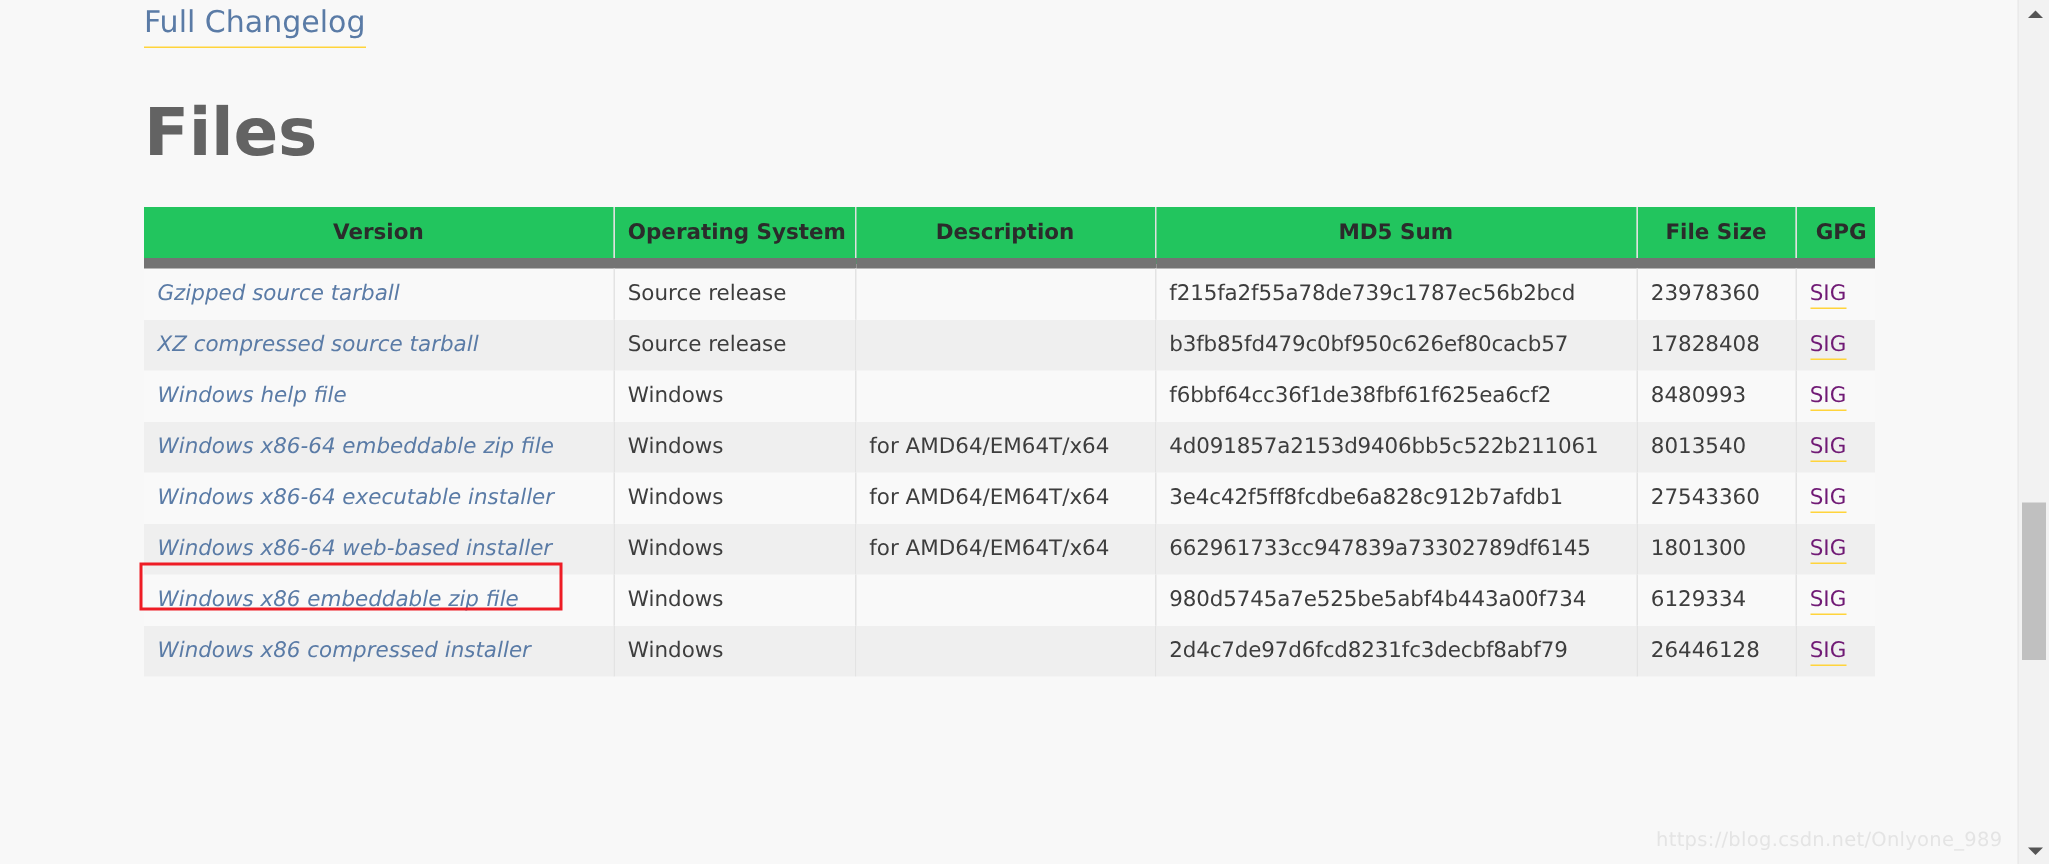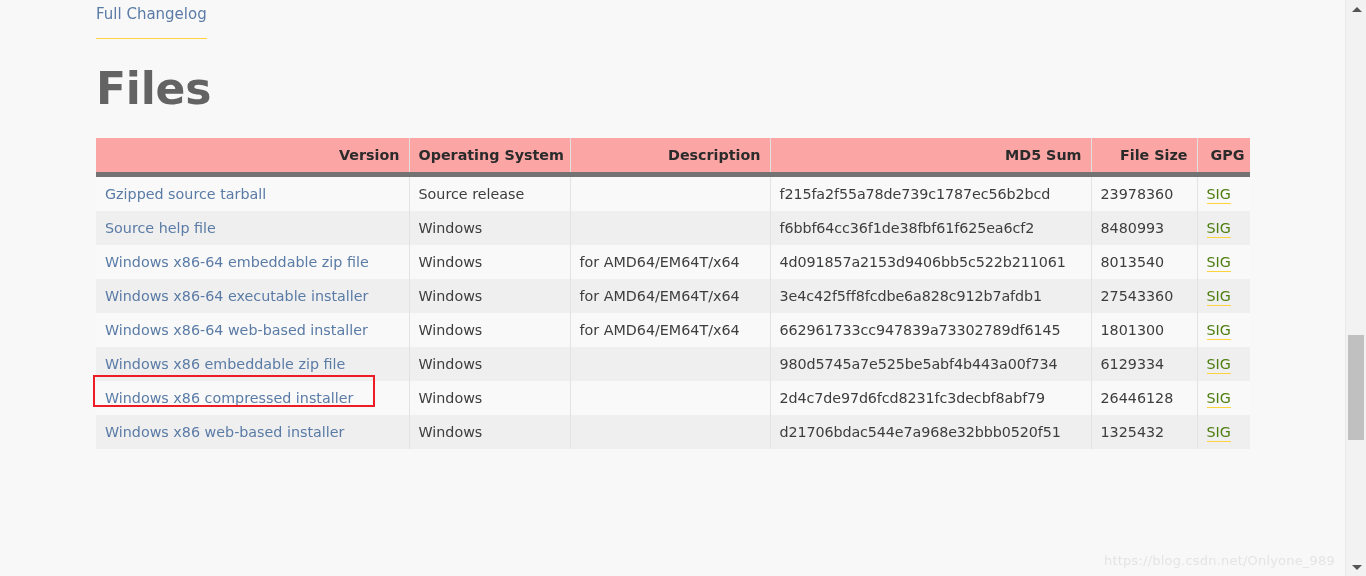--- a/index.html
+++ b/index.html
@@ -28,24 +28,24 @@
   }
 
   
   .changelog-wrap {
     position: absolute;
     left: 96px;
     top: 4px;
   }
   a.plink {
     color: #5a7ba6;
-    font-size: 15px;
+    font-size: 20px;
     text-decoration: none;
     border-bottom: 1.5px solid #ffd43b;
-    padding-bottom: 15px;
+    padding-bottom: 5px;
     line-height: 20px;
     cursor: pointer;
   }
 
   
   .files-heading {
     position: absolute;
     left: 96px;
     top: 68px;
     font-size: 44px;
@@ -70,28 +70,28 @@
     color: #3c3c3c;
   }
   table.files col.c-version { width: 313px; }
   table.files col.c-os      { width: 161px; }
   table.files col.c-desc    { width: 200px; }
   table.files col.c-md5     { width: 321px; }
   table.files col.c-size    { width: 106px; }
   table.files col.c-gpg     { width: 53px; }
 
   table.files thead th {
-    background: #fca5a5;
+    background: #22c55e;
     font-size: 14.3px;
     font-weight: bold;
     color: #2b2b2b;
-    text-align: right;
+    text-align: center;
     padding: 8px 9px 9px 9px;
     border-right: 1px solid #e0e0e0;
-    border-bottom: 5px solid #737373;
+    border-bottom: 7px solid #737373;
     height: 17px;
     vertical-align: middle;
     white-space: nowrap;
   }
   table.files thead th:last-child { border-right: none; padding-left: 13px; }
 
   table.files tbody td {
     padding: 8px 9px 8px 9px;
     border-right: 1px solid #e3e3e3;
     height: 18px;
@@ -104,23 +104,24 @@
 
   table.files tbody tr:nth-child(odd)  { background: #f9f9f9; }
   table.files tbody tr:nth-child(even) { background: #efefef; }
 
   a.vlink {
     color: #5a7ba6;
     text-decoration: none;
     border-bottom: 1.5px solid #ffd43b;
     padding-bottom: 12px;
     cursor: pointer;
+    font-style: italic;
   }
   a.siglink {
-    color: #4d7c0f;
+    color: #701a75;
     text-decoration: none;
     border-bottom: 1.5px solid #ffd43b;
     padding-bottom: 1px;
     cursor: pointer;
   }
 
   .md5 { letter-spacing: -0.1px; }
 
   
   .annotation-box {
@@ -225,21 +226,29 @@
       <tbody id="files-body">
           <tr>
             <td><a class="vlink" href="#">Gzipped source tarball</a></td>
             <td>Source release</td>
             <td></td>
             <td class="md5">f215fa2f55a78de739c1787ec56b2bcd</td>
             <td>23978360</td>
             <td><a class="siglink" href="#">SIG</a></td>
           </tr>
           <tr>
-            <td><a class="vlink" href="#">Source help file</a></td>
+            <td><a class="vlink" href="#">XZ compressed source tarball</a></td>
+            <td>Source release</td>
+            <td></td>
+            <td class="md5">b3fb85fd479c0bf950c626ef80cacb57</td>
+            <td>17828408</td>
+            <td><a class="siglink" href="#">SIG</a></td>
+          </tr>
+          <tr>
+            <td><a class="vlink" href="#">Windows help file</a></td>
             <td>Windows</td>
             <td></td>
             <td class="md5">f6bbf64cc36f1de38fbf61f625ea6cf2</td>
             <td>8480993</td>
             <td><a class="siglink" href="#">SIG</a></td>
           </tr>
           <tr>
             <td><a class="vlink" href="#">Windows x86-64 embeddable zip file</a></td>
             <td>Windows</td>
             <td>for AMD64/EM64T/x64</td>
@@ -270,28 +279,20 @@
             <td class="md5">980d5745a7e525be5abf4b443a00f734</td>
             <td>6129334</td>
             <td><a class="siglink" href="#">SIG</a></td>
           </tr>
           <tr>
             <td><a class="vlink" href="#">Windows x86 compressed installer</a></td>
             <td>Windows</td>
             <td></td>
             <td class="md5">2d4c7de97d6fcd8231fc3decbf8abf79</td>
             <td>26446128</td>
-            <td><a class="siglink" href="#">SIG</a></td>
-          </tr>
-          <tr>
-            <td><a class="vlink" href="#">Windows x86 web-based installer</a></td>
-            <td>Windows</td>
-            <td></td>
-            <td class="md5">d21706bdac544e7a968e32bbb0520f51</td>
-            <td>1325432</td>
             <td><a class="siglink" href="#">SIG</a></td>
           </tr>
         </tbody>
     </table>
   </div>
 
   <div class="annotation-box"></div>
 
   <div class="watermark">https://blog.csdn.net/Onlyone_989</div>
 </div>

